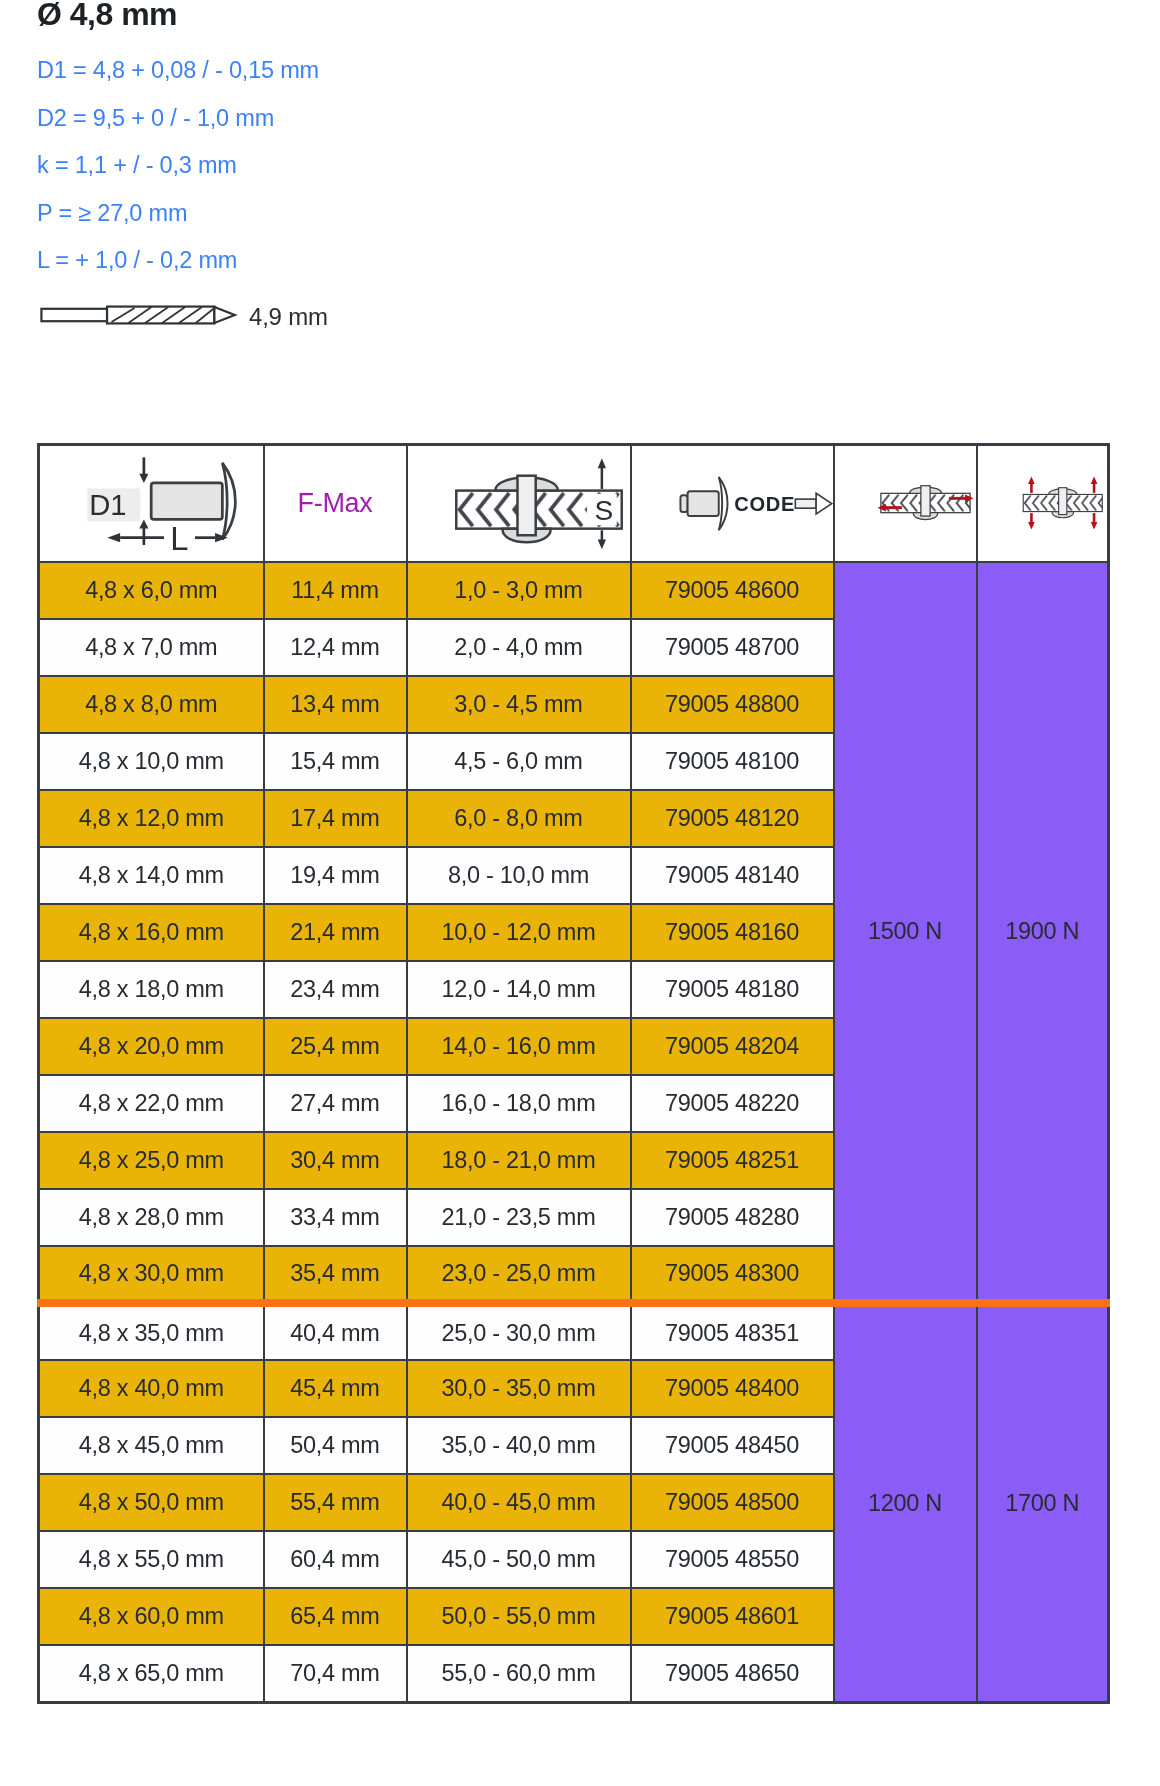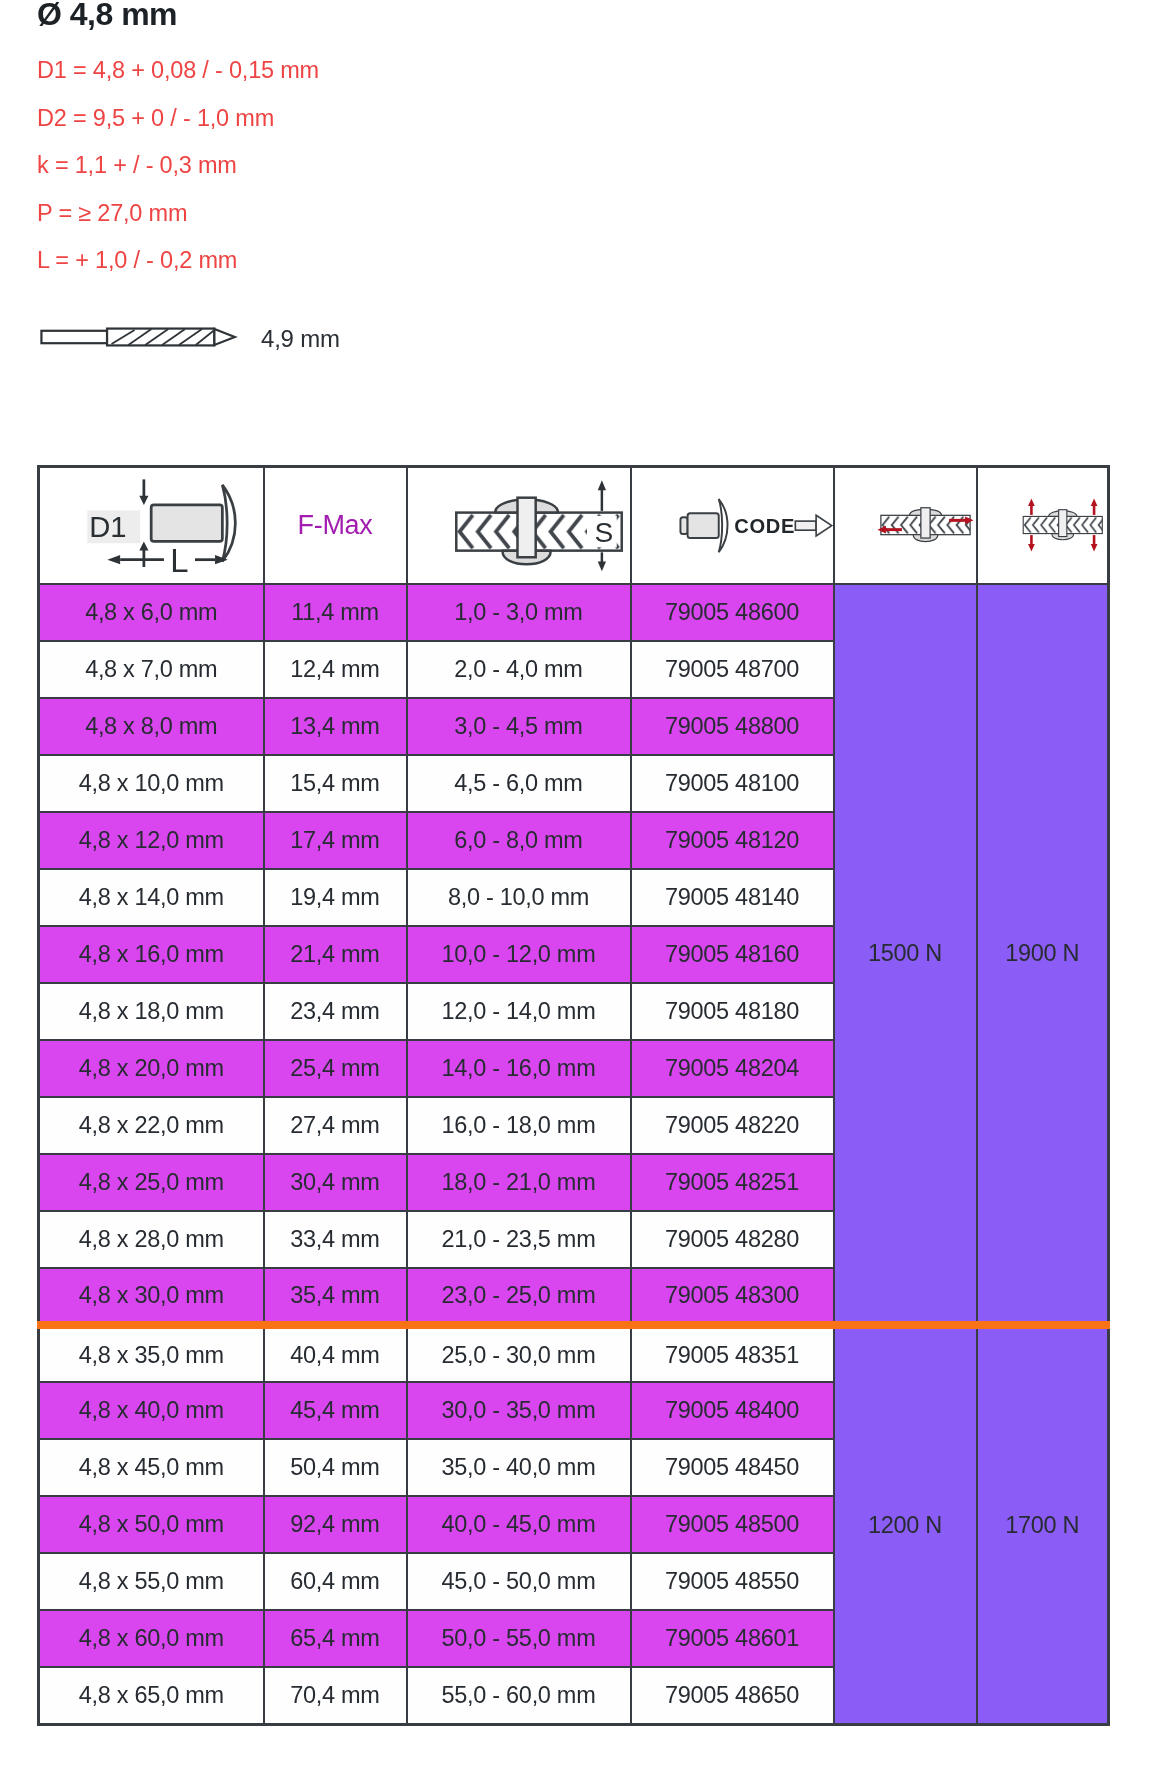--- a/index.html
+++ b/index.html
@@ -6,37 +6,37 @@
   body{
     width:1160px;height:1786px;overflow:hidden;background:#ffffff;
     font-family:"Liberation Sans", sans-serif;color:#272c32;
   }
   .content{padding-left:37px;}
   .page-title{
     font-size:32px;font-weight:bold;color:#1d2227;margin:-4px 0 14px 0;
     letter-spacing:-0.5px;
   }
   .spec-line{
-    font-size:23.5px;line-height:47.5px;letter-spacing:-0.2px;color:#ef4444;
-  }
-  .drill-row{display:flex;align-items:center;gap:20px;margin-top:32px;height:44px;}
+    font-size:23.5px;line-height:47.5px;letter-spacing:-0.2px;color:#3b82f6;
+  }
+  .drill-row{display:flex;align-items:center;gap:8px;margin-top:10px;height:44px;}
   .drill-label{font-size:24px;letter-spacing:-0.2px;color:#2a2f35;}
   table.spec-table{
     border-collapse:collapse;width:1070px;margin-top:104px;table-layout:fixed;
     border:3px solid #383d43;
   }
   .spec-table th,.spec-table td{
     border:2px solid #383d43;text-align:center;vertical-align:middle;
     font-weight:normal;padding:0;
   }
   .spec-table thead tr{height:118px;}
   .spec-table thead th{background:#ffffff;}
   .spec-table tbody tr{height:57px;}
   .spec-table tbody td{font-size:23.5px;letter-spacing:-0.3px;color:#272c32;background:#fefefe;}
-  .spec-table tbody tr.alt td{background:#d946ef;}
+  .spec-table tbody tr.alt td{background:#eab308;}
   .spec-table tbody tr td.strength{background:#8b5cf6;font-size:23.5px;}
   .spec-table tbody tr.group-start td{border-top:8px solid #f97316;text-align:center;}
   .fmax-header{font-size:27px;color:#a21caf;letter-spacing:-0.3px;}
   .icon-wrap{display:flex;align-items:center;justify-content:center;padding-left:40px;}
   svg text{font-family:"Liberation Sans", sans-serif;}
 </style>
 </head>
 <body>
 
 <div class="content">
@@ -280,21 +280,21 @@
           <td>79005 48400</td>
         </tr>
         <tr>
           <td>4,8 x 45,0 mm</td>
           <td>50,4 mm</td>
           <td>35,0 - 40,0 mm</td>
           <td>79005 48450</td>
         </tr>
         <tr class="alt">
           <td>4,8 x 50,0 mm</td>
-          <td>92,4 mm</td>
+          <td>55,4 mm</td>
           <td>40,0 - 45,0 mm</td>
           <td>79005 48500</td>
         </tr>
         <tr>
           <td>4,8 x 55,0 mm</td>
           <td>60,4 mm</td>
           <td>45,0 - 50,0 mm</td>
           <td>79005 48550</td>
         </tr>
         <tr class="alt">

